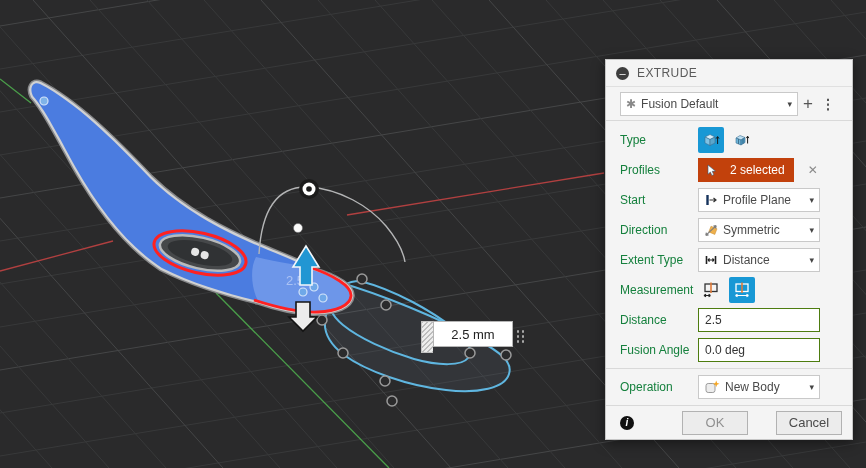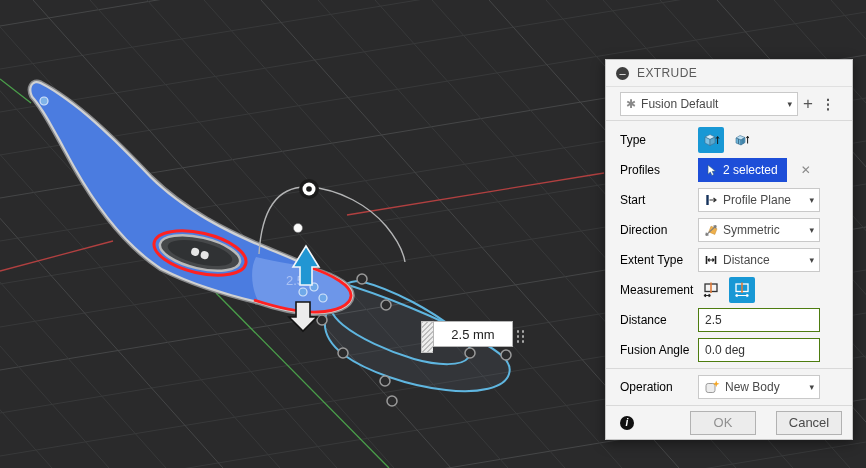--- a/index.html
+++ b/index.html
@@ -22,40 +22,40 @@
     border:1px solid #c6c6c6;box-shadow:0 3px 12px rgba(0,0,0,.45);z-index:10;
     font-size:12px;color:#4a4a4a;}
   .dlg-header{height:26px;display:flex;align-items:center;gap:8px;padding:0 10px;border-bottom:1px solid #e0e0e0;}
   .collapse{width:13px;height:13px;border-radius:50%;background:#3e3e3e;color:#fff;display:flex;
     align-items:center;justify-content:center;font-size:11px;line-height:1;flex:none;}
   .dlg-title{color:#5a5a5a;letter-spacing:.4px;}
   .sec{padding:0;}
   .hr{height:1px;background:#d9d9d9;margin:0;}
   .row{display:flex;align-items:center;height:30px;padding:0 14px;}
   .row-preset{height:33px;}
-  .lbl{width:78px;flex:none;color:#000000;}
+  .lbl{width:78px;flex:none;color:#15803d;}
   .dd{display:flex;align-items:center;gap:5px;width:122px;height:24px;box-sizing:border-box;
     background:#fff;border:1px solid #c9c9c9;padding:0 5px;}
   .dd-preset{width:180px;}
   .caret{margin-left:auto;font-size:9px;color:#444;}
   .ddicon{flex:none;display:flex;}
   .ghostbtn{color:#555;font-size:17px;line-height:1;padding:0 5px;}
   .kebab{color:#555;font-size:14px;font-weight:bold;padding:0 3px;letter-spacing:0;}
   .star{color:#8a8a8a;font-size:12px;}
   .iconbtn{width:26px;height:26px;display:flex;align-items:center;justify-content:center;border-radius:2px;}
   .iconbtn.sel{background:#1898d5;}
   .iconbtn+.iconbtn{margin-left:5px;}
-  .chip{background:#1d4ed8;color:#fff;height:24px;padding:0 9px;display:flex;align-items:center;gap:6px;}
+  .chip{background:#c2410c;color:#fff;height:24px;padding:0 9px;display:flex;align-items:center;gap:13px;}
   .clear-x{margin-left:14px;color:#8a8a8a;font-size:12px;}
   .txt{width:122px;height:24px;box-sizing:border-box;border:1px solid #4d7c0f;background:#fff;
     padding:0 6px;font:12px "Liberation Sans",sans-serif;color:#333;outline:none;}
   .footer{display:flex;align-items:center;height:33px;padding:0 10px 0 14px;}
   .info{width:14px;height:14px;border-radius:50%;background:#111;color:#fff;display:flex;
     align-items:center;justify-content:center;font-size:10px;font-weight:bold;font-style:italic;}
-  .btns{margin-left:auto;display:flex;gap:20px;}
+  .btns{margin-left:auto;display:flex;gap:28px;}
   .btn{width:64px;height:22px;background:#ececec;border:1px solid #b2b2b2;display:flex;
     align-items:center;justify-content:center;font-size:13px;color:#4a4a4a;}
   .btn-ok{color:#909090;}
 </style>
 </head>
 <body>
 
 <div id="stage">
 
   <svg id="scene" width="866" height="468" viewBox="0 0 866 468">

